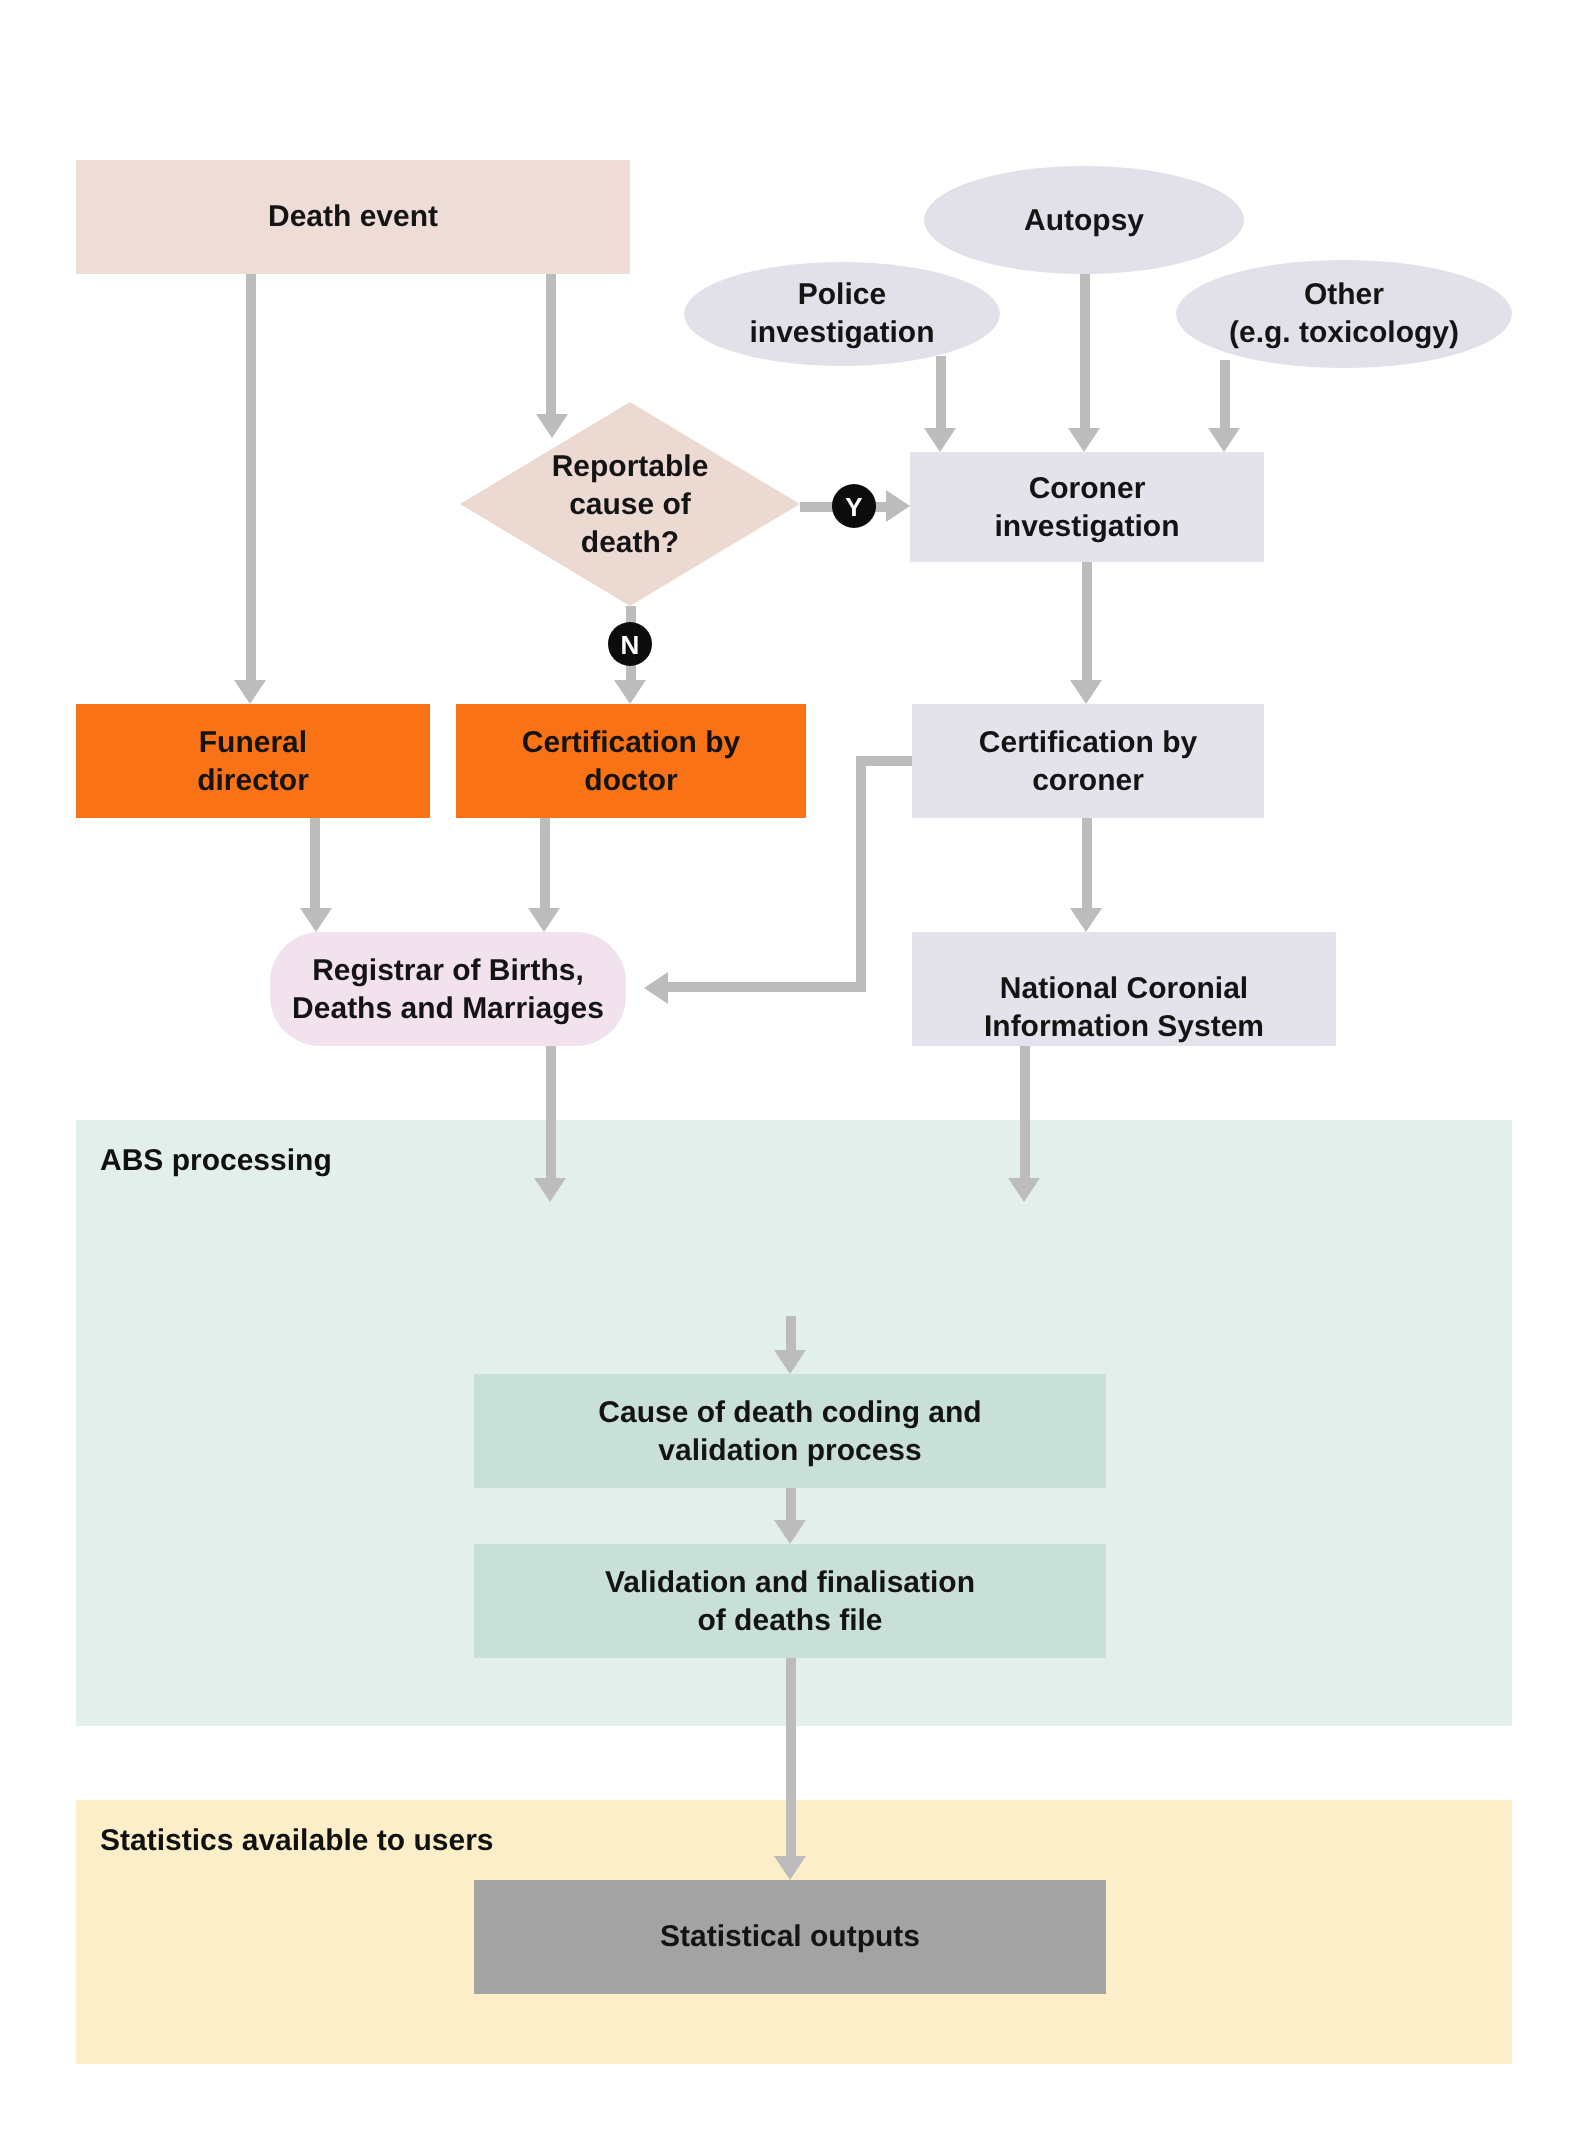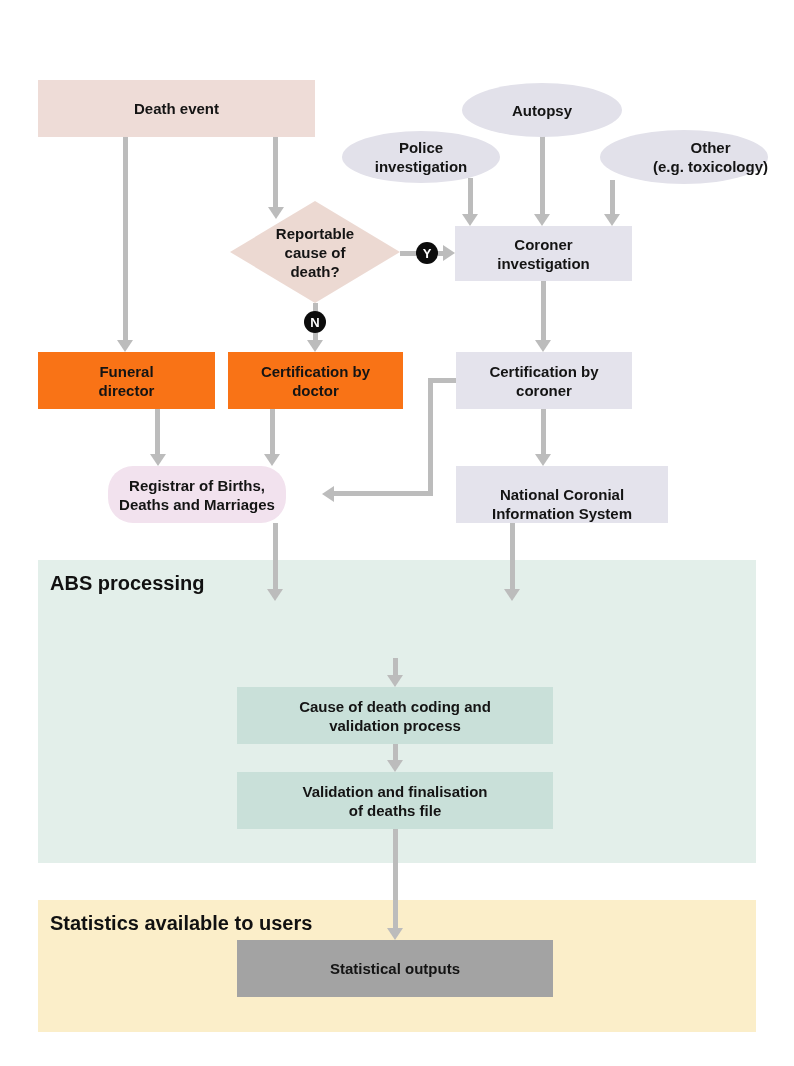--- a/index.html
+++ b/index.html
@@ -8,21 +8,21 @@
     font-family:"Liberation Sans",sans-serif;color:#161616;overflow:hidden;background:#ffffff;
   }
   .title{
     position:absolute;left:0;top:24px;width:100%;text-align:center;
     font-size:18px;font-weight:bold;color:#0f0f0f;
   }
   .section{position:absolute;}
   .section-abs{background:#e3efea;}
   .section-stats{background:#fbeec9;}
   .section-label{
-    position:absolute;top:12px;left:12px;font-size:20px;font-weight:bold;color:#111;
+    position:absolute;top:12px;left:12px;font-size:15px;font-weight:bold;color:#111;
   }
   .node{
     position:absolute;display:flex;align-items:center;justify-content:center;
     text-align:center;font-size:15px;font-weight:bold;line-height:19px;color:#141414;
   }
   .node-label{white-space:pre-line;}
   .ellipse{border-radius:50%;}
   .diamond{clip-path:polygon(50% 0,100% 50%,50% 100%,0 50%);}
   .fill-pink{background:#eedcd7;}
   .fill-pink2{background:#ecd9d2;}
@@ -124,21 +124,21 @@
 
   <div class="node fill-pink" style="left:38px;top:80px;width:277px;height:57px;">
     <span class="node-label">Death event</span>
   </div>
 
   <div class="node ellipse fill-ell" style="left:342px;top:131px;width:158px;height:52px;">
     <span class="node-label">Police
 investigation</span>
   </div>
 
-  <div class="node ellipse fill-ell" style="left:600px;top:130px;width:168px;height:54px;justify-content:flex-end;">
+  <div class="node ellipse fill-ell" style="left:588px;top:130px;width:168px;height:54px;">
     <span class="node-label">Other
 (e.g. toxicology)</span>
   </div>
 
   <div class="node diamond fill-pink2" style="left:230px;top:201px;width:170px;height:102px;">
     <span class="node-label">Reportable
 cause of
 death?</span>
   </div>
 
@@ -155,21 +155,21 @@
   <div class="node fill-peach" style="left:228px;top:352px;width:175px;height:57px;">
     <span class="node-label">Certification by
 doctor</span>
   </div>
 
   <div class="node fill-lav" style="left:456px;top:352px;width:176px;height:57px;">
     <span class="node-label">Certification by
 coroner</span>
   </div>
 
-  <div class="node fill-lilac" style="left:108px;top:466px;width:178px;height:57px;border-radius:25px;">
+  <div class="node fill-lilac" style="left:135px;top:466px;width:178px;height:57px;border-radius:25px;">
     <span class="node-label">Registrar of Births,
 Deaths and Marriages</span>
   </div>
 
   <div class="node fill-lav" style="left:456px;top:466px;width:212px;height:57px;align-items:flex-end;">
     <span class="node-label">National Coronial
 Information System</span>
   </div>
 
 

